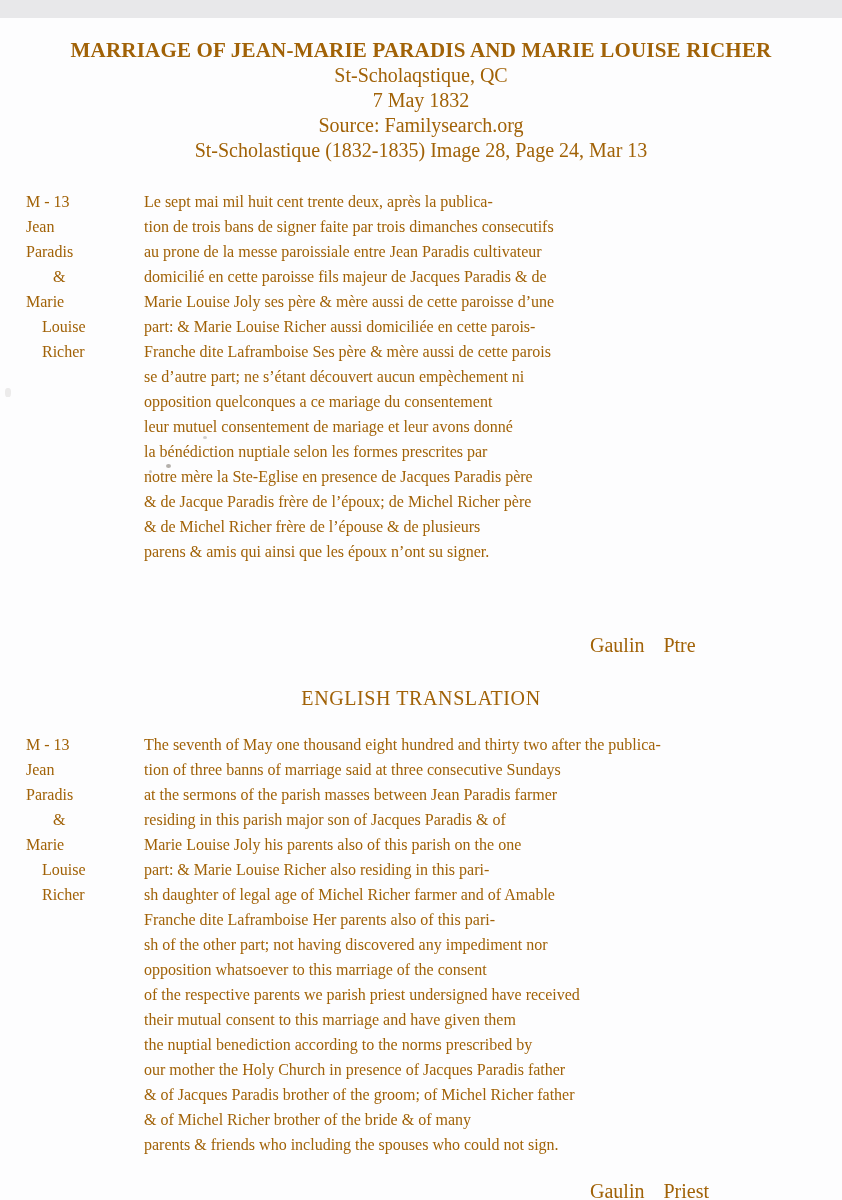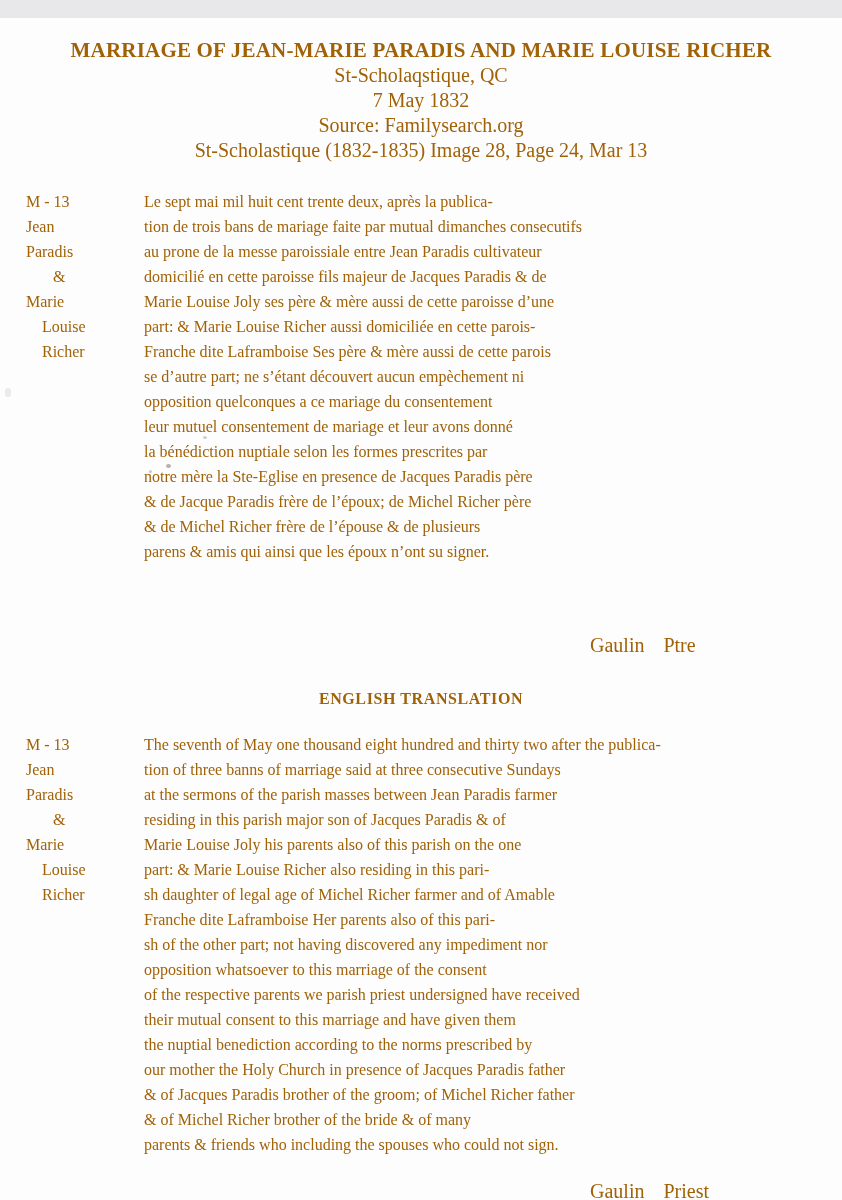--- a/index.html
+++ b/index.html
@@ -26,21 +26,21 @@
   .indent-1 { padding-left:16px; }
   .indent-2 { padding-left:27px; }
 
   .signature { position:absolute; left:590px; font-size:20px; line-height:25px; display:flex; }
   #french-signature  { top:615px; }
   #english-signature { top:1161px; }
   .sig-name { margin-right:19px; }
 
   .translation-heading {
     position:absolute; top:668px; left:0; width:842px;
-    text-align:center; font-size:16px; font-weight:700;
+    text-align:center; font-size:20px; font-weight:400;
     letter-spacing:0.6px; line-height:25px;
   }
 
   
   .speck { position:absolute; background:#5c5248; border-radius:50%; }
   .speck-a { left:166px; top:446px; width:5px; height:4px; opacity:0.45; }
   .speck-b { left:149px; top:452px; width:3px; height:3px; opacity:0.30; }
   .speck-c { left:203px; top:418px; width:4px; height:3px; opacity:0.28; }
   .speck-d { left:5px;  top:370px; width:6px; height:9px; opacity:0.10; border-radius:40%; }
 </style>
@@ -64,21 +64,21 @@
         <div class="margin-line">Jean</div>
         <div class="margin-line">Paradis</div>
         <div class="margin-line indent-2">&amp;</div>
         <div class="margin-line">Marie</div>
         <div class="margin-line indent-1">Louise</div>
         <div class="margin-line indent-1">Richer</div>
       </div>
     <div class="text-col">
 
     <div class="line">Le sept mai mil huit cent trente deux, après la publica-</div>
-        <div class="line">tion de trois bans de mariage faite par mutual dimanches consecutifs</div>
+        <div class="line">tion de trois bans de signer faite par trois dimanches consecutifs</div>
         <div class="line">au prone de la messe paroissiale entre Jean Paradis cultivateur</div>
         <div class="line">domicilié en cette paroisse fils majeur de Jacques Paradis &amp; de</div>
         <div class="line">Marie Louise Joly ses père &amp; mère aussi de cette paroisse d’une</div>
         <div class="line">part: &amp; Marie Louise Richer aussi domiciliée en cette parois-</div>
         <div class="line">Franche dite Laframboise Ses père &amp; mère aussi de cette parois</div>
         <div class="line">se d’autre part; ne s’étant découvert aucun empèchement ni</div>
         <div class="line">opposition quelconques a ce mariage du consentement</div>
         <div class="line">leur mutuel consentement de mariage et leur avons donné</div>
         <div class="line">la bénédiction nuptiale selon les formes prescrites par</div>
         <div class="line">notre mère la Ste-Eglise en presence de Jacques Paradis père</div>

